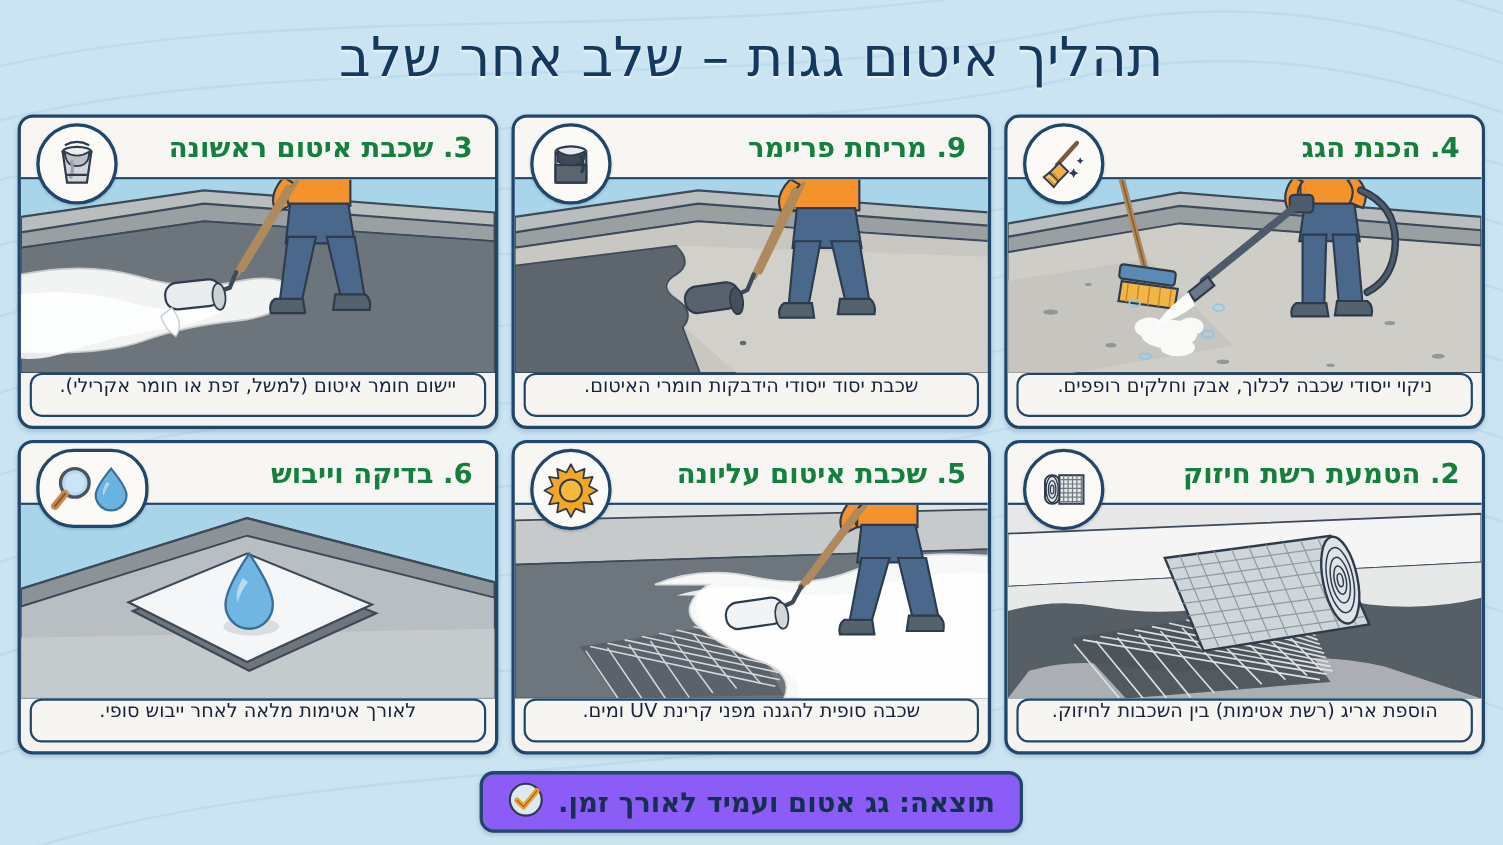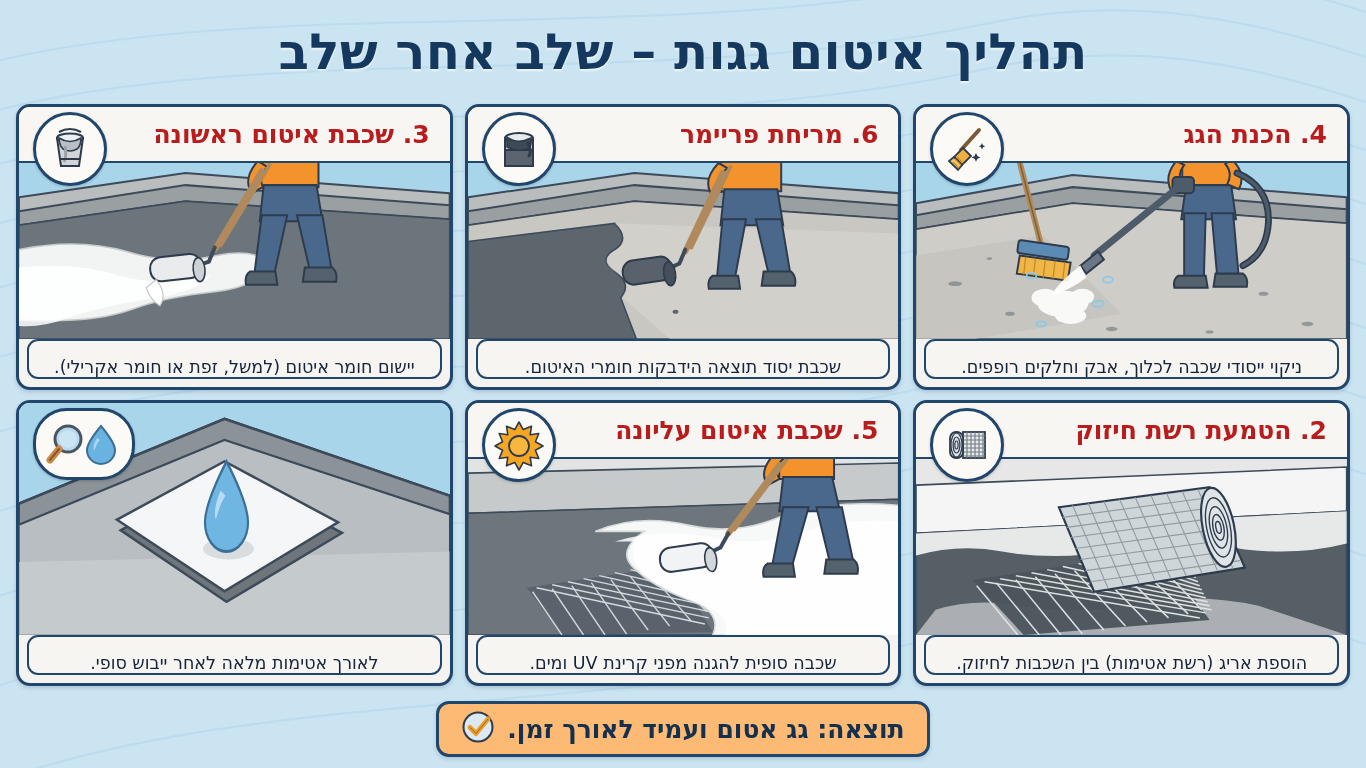--- a/index.html
+++ b/index.html
@@ -10,21 +10,21 @@
     font-family:"DejaVu Sans","Liberation Sans",sans-serif;
     position:relative;
   }
   
   #bg-waves{position:absolute;inset:0;z-index:0;pointer-events:none;}
   
   .page{position:absolute;inset:0;z-index:2;display:flex;flex-direction:column;}
   
   .title-wrap{height:104px;display:flex;align-items:center;justify-content:center;}
   .title{
-    font-size:50px;font-weight:bold;color:#15395e;
+    font-size:50px;font-weight:normal;color:#15395e;
     letter-spacing:.2px;direction:rtl;
     text-shadow:0 2px 2px rgba(255,255,255,.65);
     white-space:nowrap;
   }
   
   .grid{
     flex:1;display:grid;
     grid-template-columns:repeat(3,1fr);
     grid-template-rows:repeat(2,1fr);
     gap:10px 12px;
@@ -43,21 +43,21 @@
   
   .card-head{
     position:relative;z-index:6;
     height:54px;flex:none;
     background:#f7f6f3;
     border-bottom:2px solid #21466b;
     display:flex;align-items:center;justify-content:flex-start;
     padding:0 16px 0 0;
   }
   .card-title{
-    font-size:25px;font-weight:bold;color:#b91c1c;direction:rtl;
+    font-size:25px;font-weight:bold;color:#15803d;direction:rtl;
     white-space:nowrap;margin-right:4px;
   }
   
   .icon-badge{
     position:absolute;z-index:8;
     left:14px;top:5px;
     width:68px;height:68px;border-radius:50%;
     background:#fbfaf7;border:3px solid #21466b;
     display:flex;align-items:center;justify-content:center;
     box-shadow:0 1px 3px rgba(0,0,0,.2);
@@ -65,28 +65,28 @@
   .icon-badge.wide{width:96px;height:66px;border-radius:34px;}
   .icon-badge svg{display:block;}
   
   .illo{position:relative;flex:1;overflow:hidden;background:#a8d4ea;}
   .illo svg{position:absolute;inset:0;width:100%;height:100%;display:block;}
   
   .caption{
     position:relative;z-index:6;flex:none;
     margin:0 8px 8px 8px;
     background:#f6f5f2;border:2.5px solid #21466b;border-radius:11px;
-    height:40px;display:flex;align-items:flex-end;justify-content:center;
+    height:40px;display:flex;align-items:flex-start;justify-content:center;
     padding:0 8px;box-sizing:border-box;
   }
   .caption span{font-size:17.5px;color:#16233a;direction:rtl;white-space:nowrap;}
   
   .footer-wrap{height:78px;display:flex;align-items:center;justify-content:center;}
   .footer-pill{
-    background:#fdba74;border:3px solid #21466b;border-radius:13px;
+    background:#8b5cf6;border:3px solid #21466b;border-radius:13px;
     height:50px;display:flex;align-items:center;gap:12px;
     padding:0 22px;box-shadow:0 2px 4px rgba(20,50,80,.18);
   }
   .footer-text{font-size:25px;font-weight:bold;color:#14304f;direction:rtl;white-space:nowrap;}
 </style>
 </head>
 <body>
 
 <svg id="bg-waves" viewBox="0 0 1366 768" preserveAspectRatio="none">
   <rect x="0" y="0" width="1366" height="768" fill="#cbe4f2"></rect>
@@ -195,21 +195,21 @@
           <path d="M328 10 q34 14 32 50 q-2 30 -26 42" stroke="#4d5b6b" stroke-width="3.5" fill="none" stroke-linecap="round"></path>
         </svg>
       </div>
       <div class="caption">
         <span>ניקוי ייסודי שכבה לכלוך, אבק וחלקים רופפים.</span>
       </div>
     </div>
 
     <div class="card">
       <div class="card-head">
-        <div class="card-title">6. מריחת פריימר</div>
+        <div class="card-title">9. מריחת פריימר</div>
       </div>
       <div class="icon-badge">
         <svg width="50" height="50" viewBox="0 0 50 50">
           <rect x="11" y="14" width="28" height="28" rx="2" fill="#cfd3d6" stroke="#2d3b4d" stroke-width="2"></rect>
           <rect x="11" y="26" width="28" height="16" fill="#5a6570" stroke="#2d3b4d" stroke-width="2"></rect>
           <ellipse cx="25" cy="14" rx="14" ry="5" fill="#e8eaec" stroke="#2d3b4d" stroke-width="2"></ellipse>
           <path d="M13 13 q10 8 24 1 q1 7 -2 10 q-10 5 -22 -1 z" fill="#3e4a57" stroke="#2d3b4d" stroke-width="1.6"></path>
           <path d="M34 19 q4 8 1 13" stroke="#2d3b4d" stroke-width="3" fill="none" stroke-linecap="round"></path>
         </svg>
       </div>
@@ -235,21 +235,21 @@
 
           <path d="M260 10 L222 88" stroke="#b08a5c" stroke-width="6" stroke-linecap="round" fill="none"></path>
           <path d="M268 4 L228 84" stroke="#b08a5c" stroke-width="4" stroke-linecap="round" fill="none"></path>
           <path d="M222 86 l-6 14 -22 10" stroke="#3c4a5a" stroke-width="4" fill="none" stroke-linecap="round"></path>
           <rect x="158" y="95" width="50" height="24" rx="11" transform="rotate(-8 183 107)" fill="#59626c" stroke="#2d3b4d" stroke-width="2"></rect>
           <ellipse cx="206" cy="110" rx="6" ry="12" transform="rotate(-8 206 110)" fill="#46505b" stroke="#2d3b4d" stroke-width="1.6"></ellipse>
           <ellipse cx="212" cy="148" rx="3" ry="2" fill="#5d666d"></ellipse>
         </svg>
       </div>
       <div class="caption">
-        <span>שכבת יסוד תוצאה הידבקות חומרי האיטום.</span>
+        <span>שכבת יסוד ייסודי הידבקות חומרי האיטום.</span>
       </div>
     </div>
 
     <div class="card">
       <div class="card-head">
         <div class="card-title">3. שכבת איטום ראשונה</div>
       </div>
       <div class="icon-badge">
         <svg width="50" height="50" viewBox="0 0 50 50">
           <path d="M12 14 h26 l-4 28 h-18 z" fill="#d2d6d9" stroke="#2d3b4d" stroke-width="2"></path>
@@ -448,20 +448,23 @@
           <rect x="196" y="86" width="54" height="24" rx="11" transform="rotate(-8 223 98)" fill="#f2f3f4" stroke="#2d3b4d" stroke-width="2"></rect>
           <ellipse cx="248" cy="100" rx="6" ry="12" transform="rotate(-8 248 100)" fill="#d2d7d9" stroke="#2d3b4d" stroke-width="1.6"></ellipse>
         </svg>
       </div>
       <div class="caption">
         <span>שכבה סופית להגנה מפני קרינת UV ומים.</span>
       </div>
     </div>
 
     <div class="card">
+      <div class="card-head">
+        <div class="card-title">6. בדיקה וייבוש</div>
+      </div>
       <div class="icon-badge wide">
         <svg width="80" height="48" viewBox="0 0 80 48">
           <g>
             <circle cx="24" cy="19" r="13" fill="#b9d9ee" stroke="#4a5560" stroke-width="3"></circle>
             <circle cx="24" cy="19" r="9" fill="#cfe7f6" opacity=".8"></circle>
             <path d="M15 29 L6 40" stroke="#c98a4b" stroke-width="7" stroke-linecap="round"></path>
             <path d="M15 29 L6 40" stroke="#8a5a2b" stroke-width="2" stroke-linecap="round"></path>
           </g>
           <g>
             <path d="M57 6 q14 17 14 24 a14 14 0 0 1 -28 0 q0 -7 14 -24 z" fill="#69b3e0" stroke="#3b6f96" stroke-width="2"></path>

